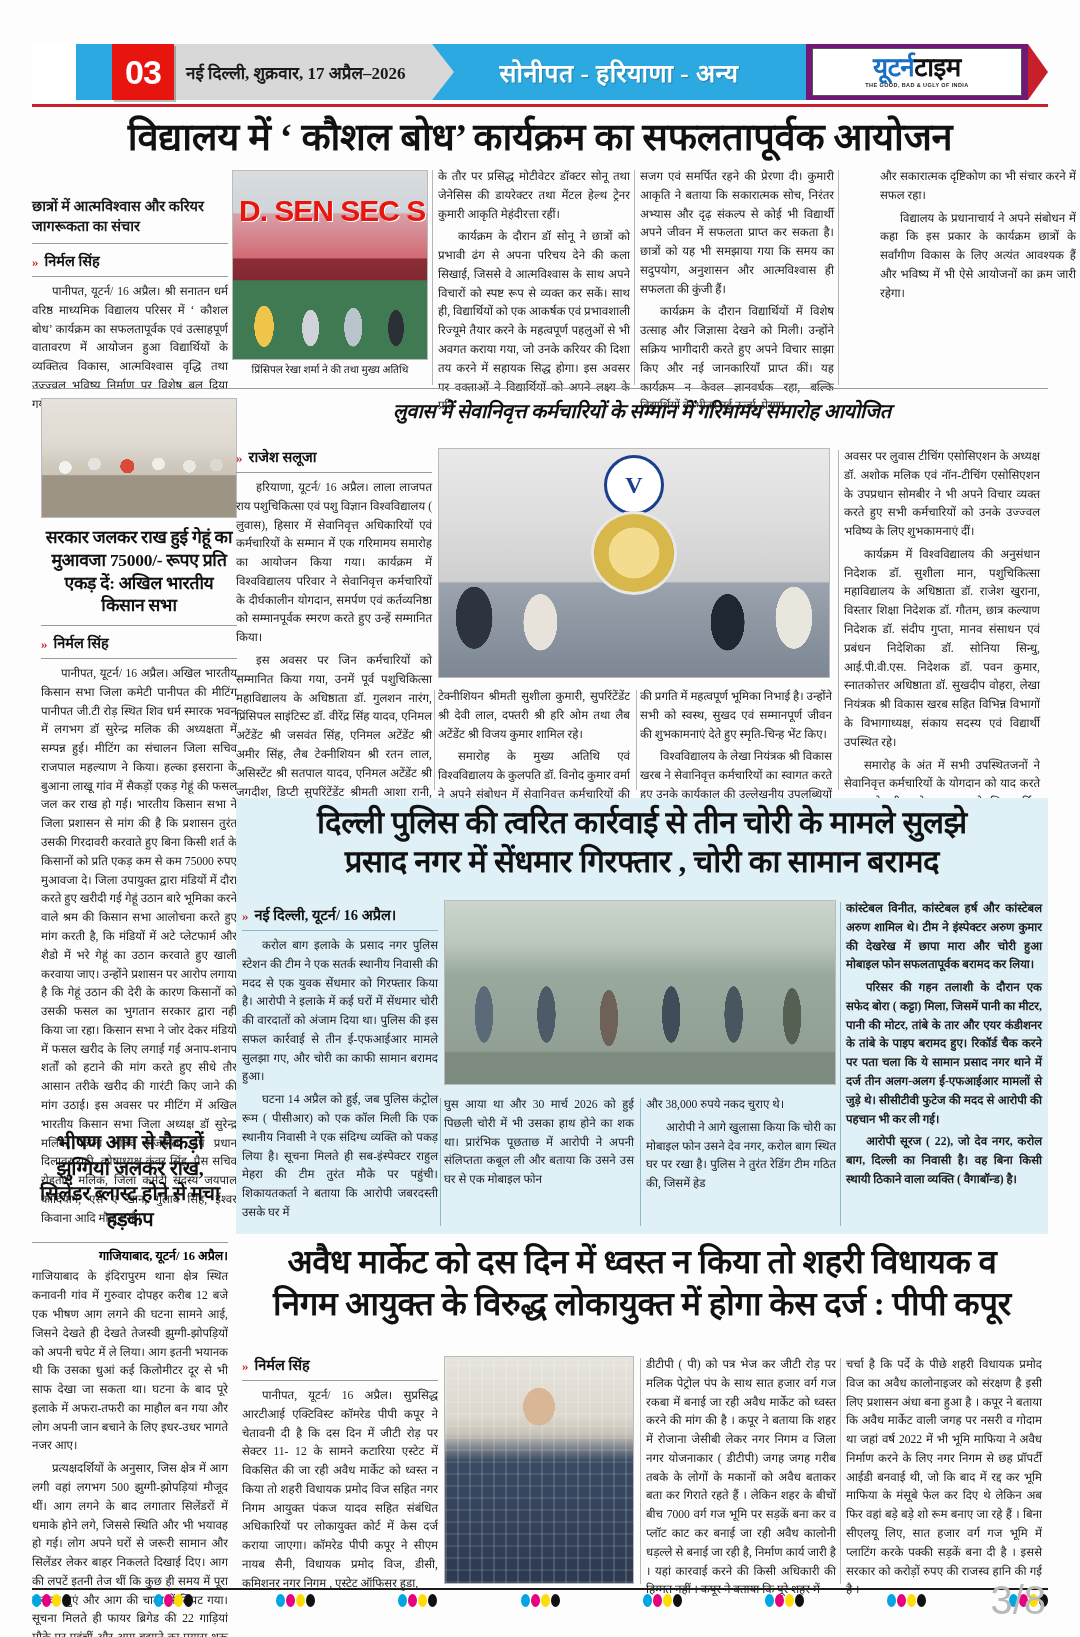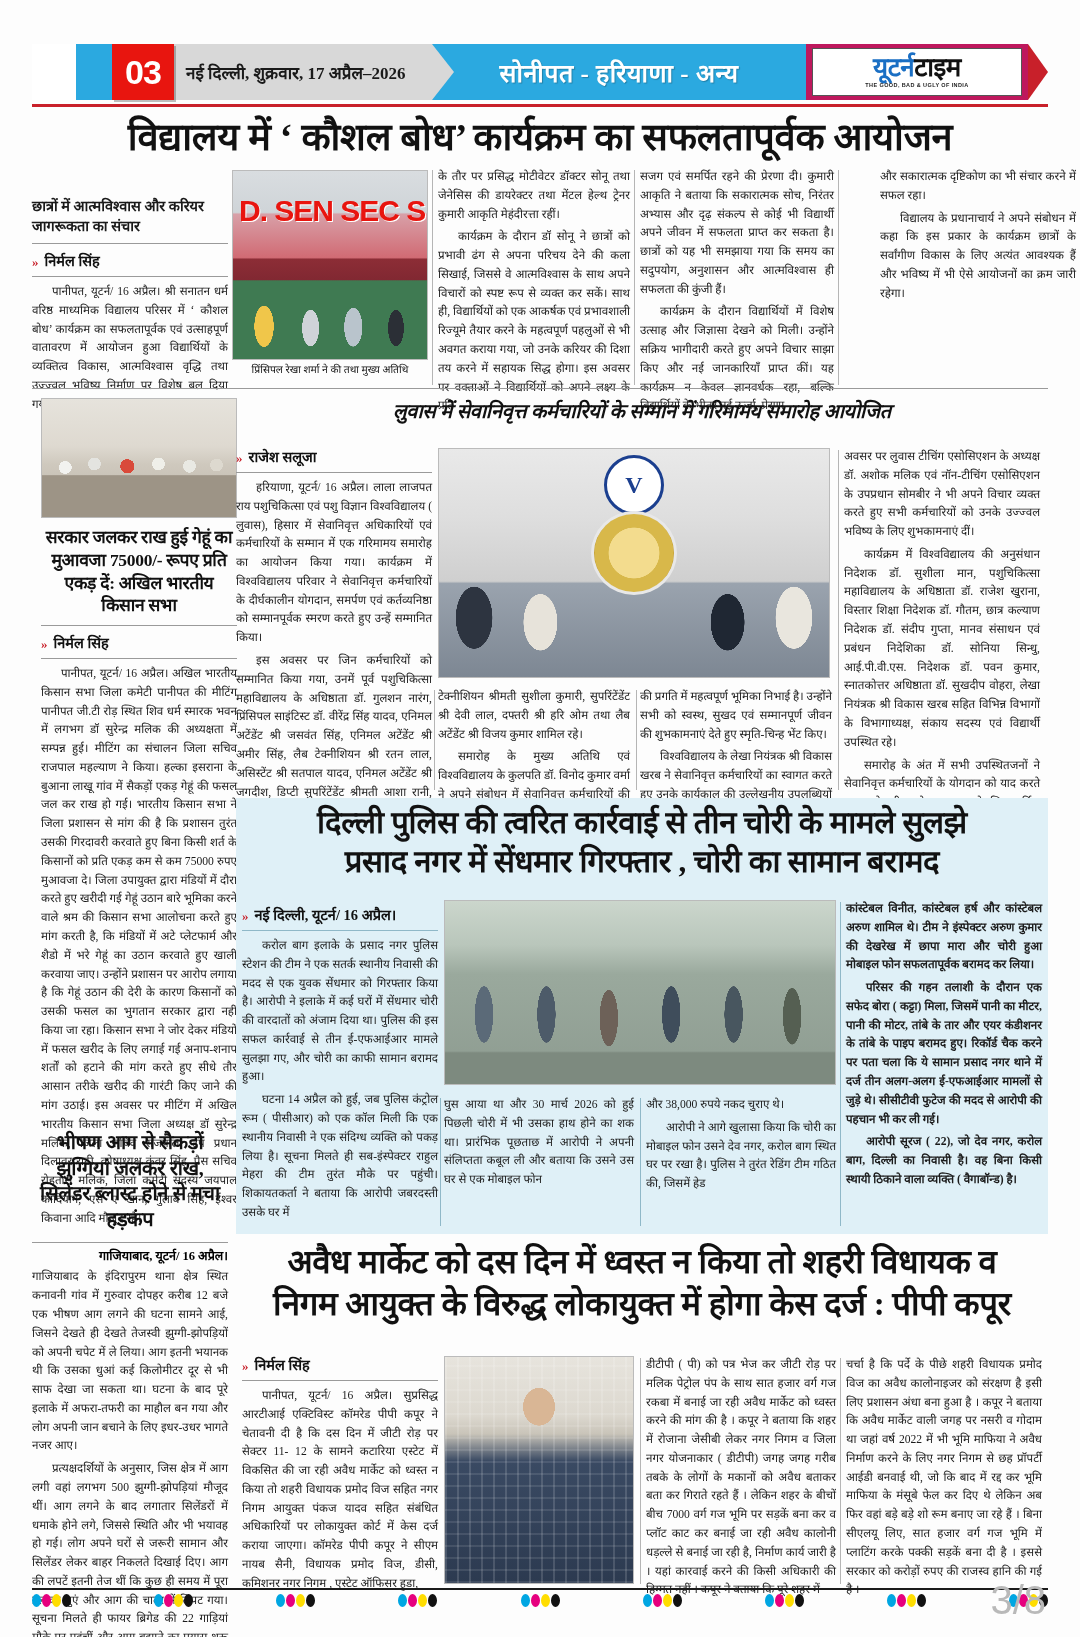--- a/index.html
+++ b/index.html
@@ -64,21 +64,21 @@
     background: #2ba9e0;
     display: flex; align-items: center; justify-content: center;
     color: #ffffff;
     font-size: 25px;
     font-weight: bold;
     letter-spacing: .5px;
     text-shadow: 1px 1px 1px rgba(0,0,0,.25);
   }
   .mh-logobox {
     flex: 0 0 222px;
-    background: #be185d;
+    background: #701a75;
     display: flex; align-items: center; justify-content: center;
     padding: 4px 6px;
   }
   .mh-logo-inner {
     background: #ffffff;
     border: 1px solid #555;
     width: 100%; height: 100%;
     display: flex; flex-direction: column;
     align-items: center; justify-content: center;
     line-height: 1;

